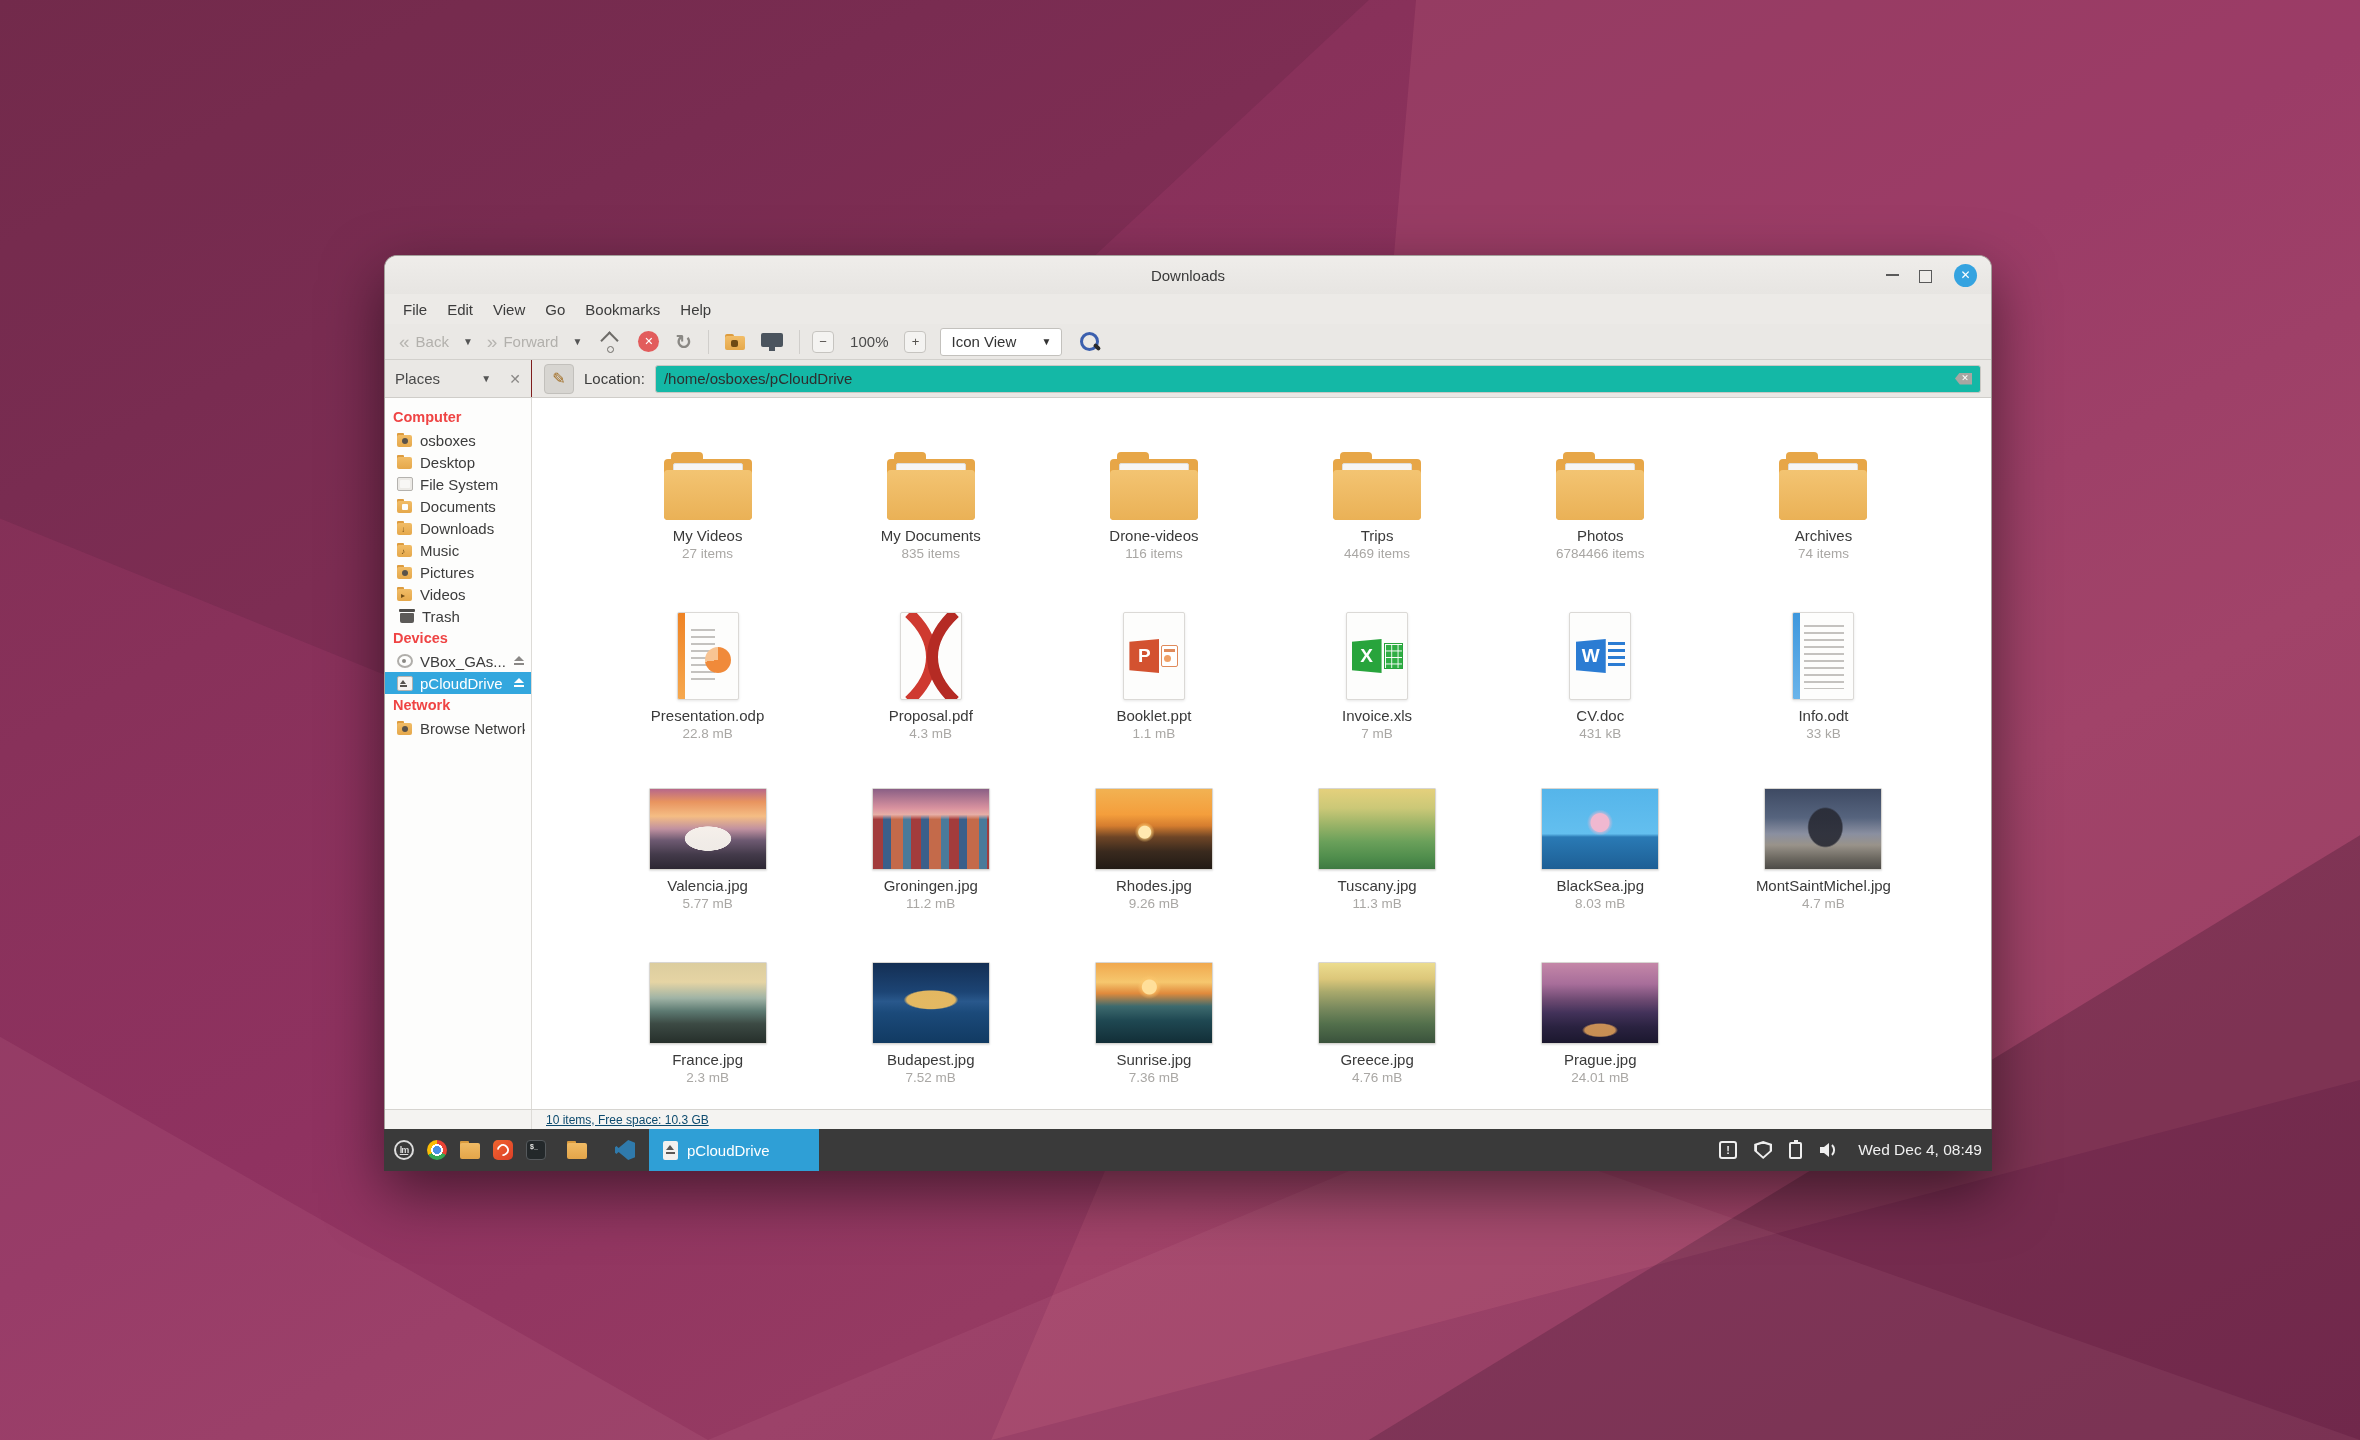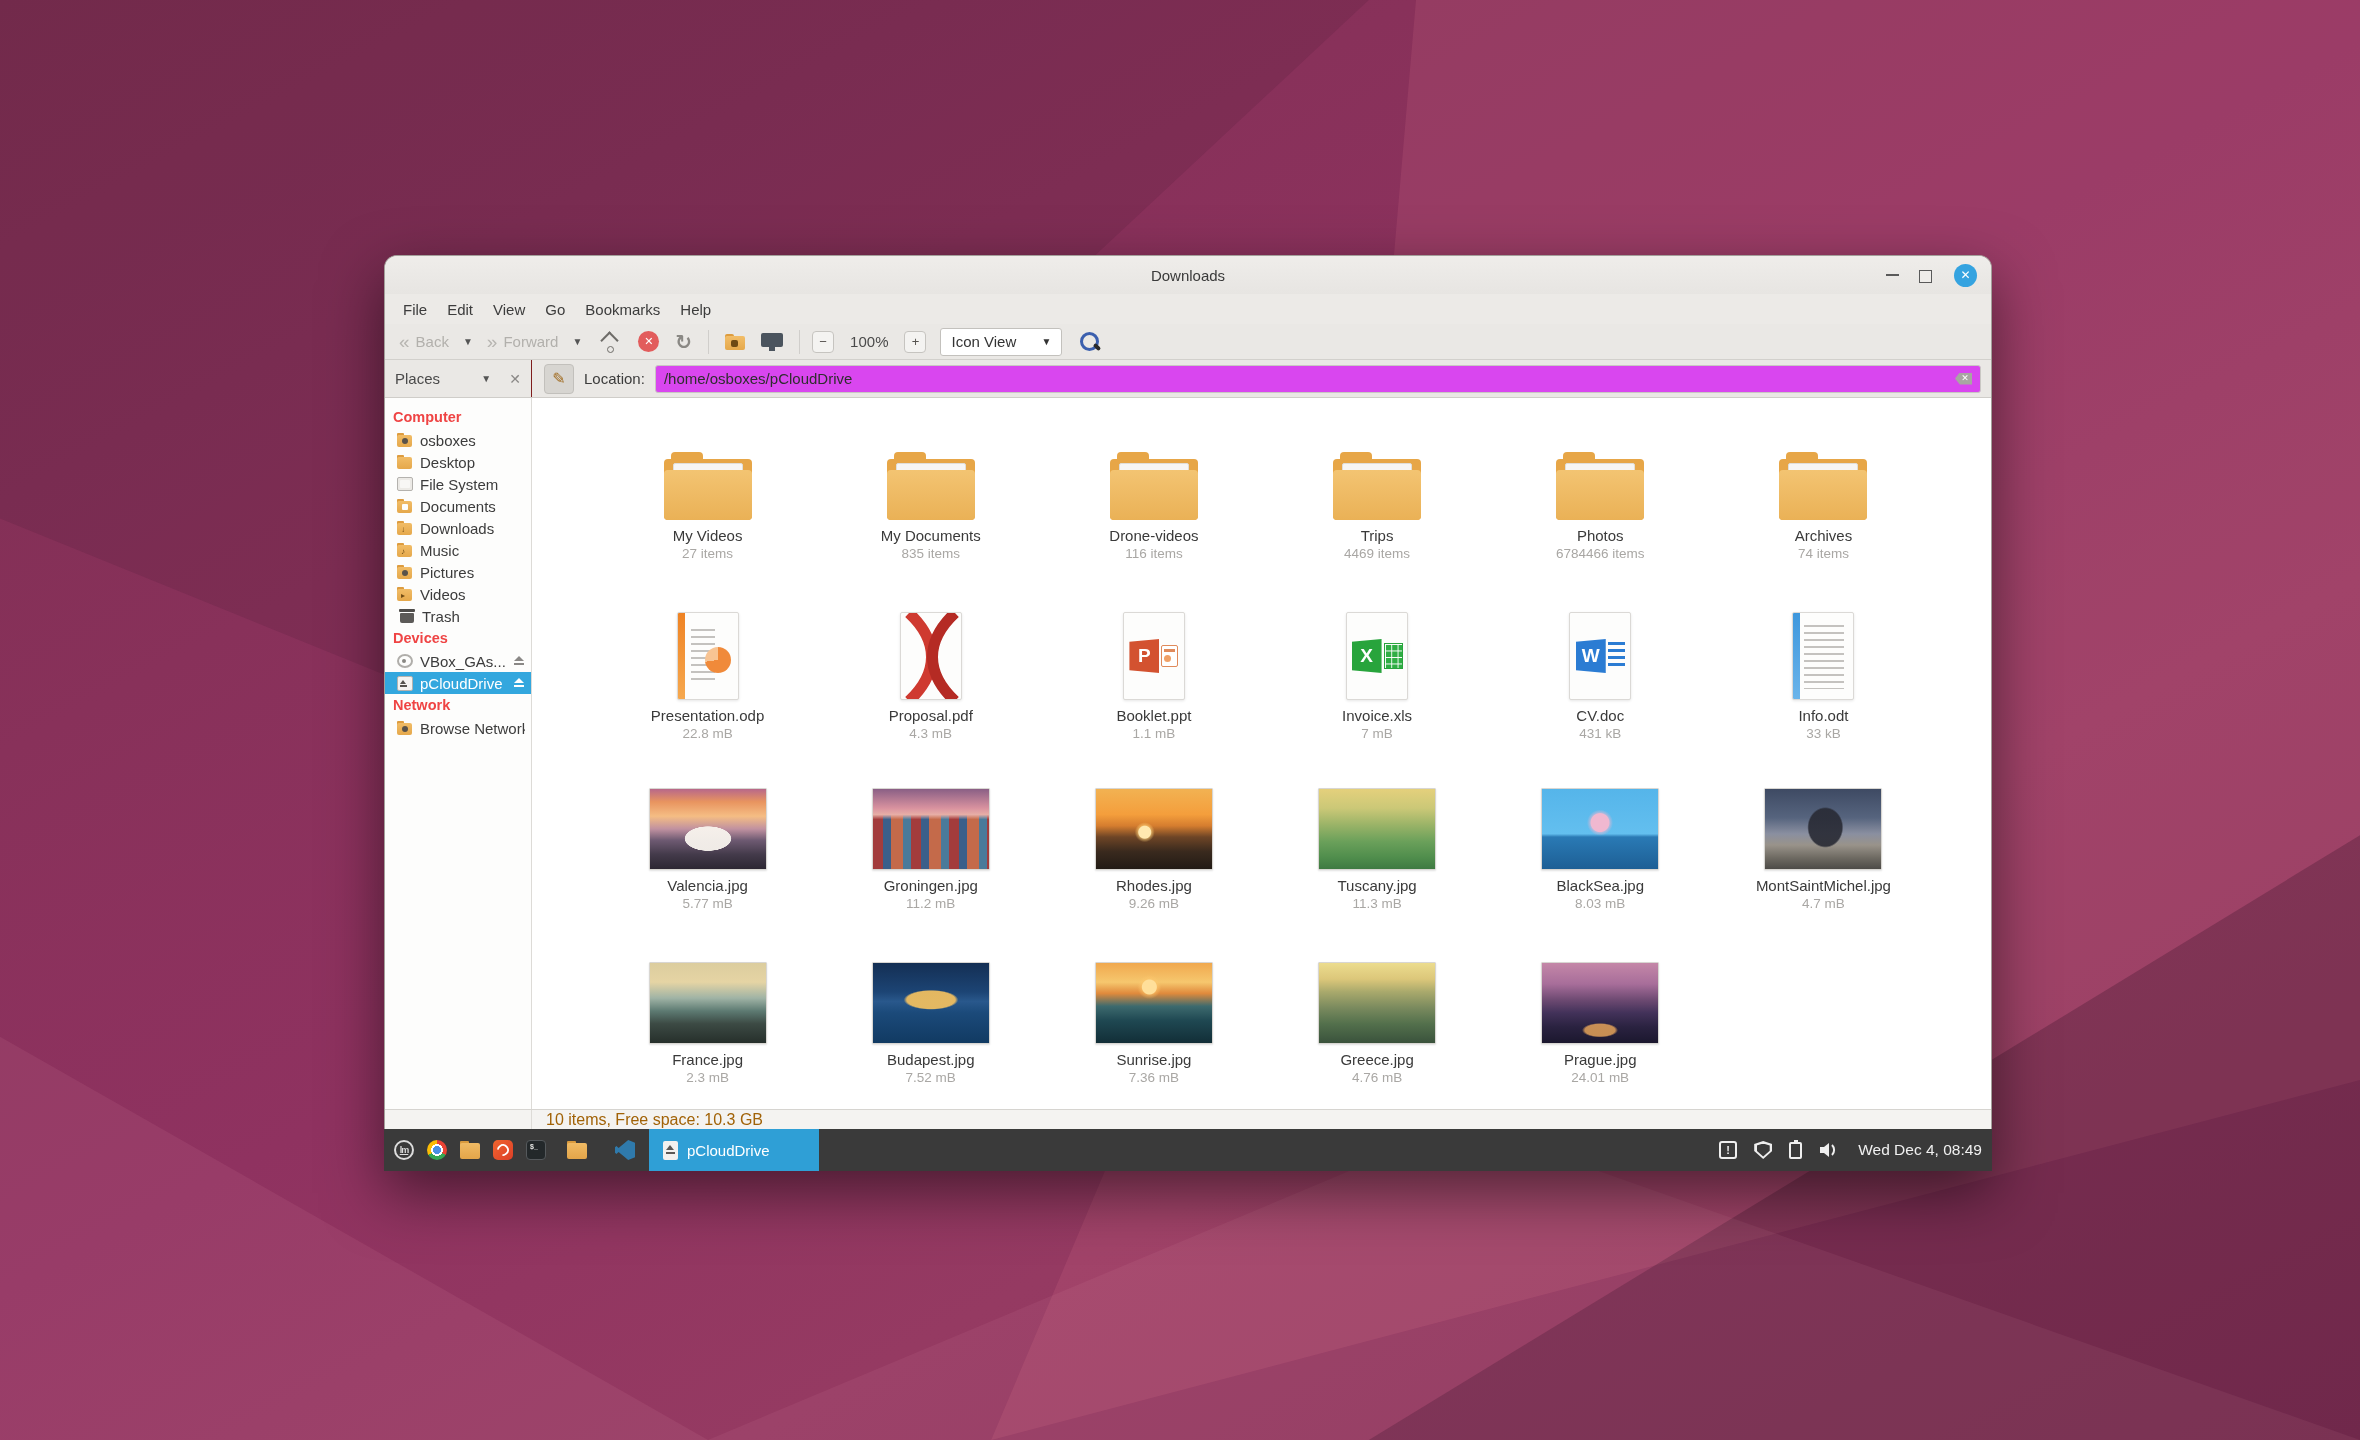--- a/index.html
+++ b/index.html
@@ -77,21 +77,21 @@
   .locrow { height:38px; display:flex; align-items:center; background:#eae8e5; border-bottom:1px solid #cfcdc9; }
   .places-head { width:147px; flex:0 0 147px; height:100%; display:flex; align-items:center;
     padding:0 10px; border-right:1px solid #7f1d1d; }
   .places-label { font-size:15px; color:#4a4a4a; }
   .places-head .dd-arrow { margin-left:auto; }
   .places-close { font-size:14px; color:#8a8886; margin-left:10px; }
   .edit-btn { width:30px; height:30px; background:#d7d5d1; border:1px solid #c2c0bc; border-radius:4px;
     margin:0 10px 0 12px; display:flex; align-items:center; justify-content:center; }
   .edit-btn .pencil { font-size:16px; color:#a06a1e; }
   .loc-label { font-size:15px; color:#3c3c3c; margin-right:10px; }
-  .loc-field { flex:1; margin-right:10px; height:28px; background:#d946ef; border:1px solid #c9c7c3; border-radius:3px;
+  .loc-field { flex:1; margin-right:10px; height:28px; background:#14b8a6; border:1px solid #c9c7c3; border-radius:3px;
     display:flex; align-items:center; padding:0 8px; }
   .loc-input { flex:1; border:none; outline:none; font-size:15px; color:#2e2e2e; background:transparent;
     font-family:"Liberation Sans","DejaVu Sans",sans-serif; }
   .ic-clear { width:17px; height:12px; position:relative; background:#a8a6a2;
     clip-path:polygon(28% 0,100% 0,100% 100%,28% 100%,0 50%); display:flex; align-items:center; justify-content:center; }
   .ic-clear span { color:#fff; font-size:9px; font-weight:bold; line-height:1; margin-left:3px; }
 
   .main { display:flex; height:711px; background:#fff; }
   .sidebar { width:147px; flex:0 0 147px; border-right:1px solid #ddDBd7; padding-top:8px; background:#fdfdfc; }
   .side-header { font-size:14.5px; font-weight:bold; color:#ef4444; padding:3px 8px; height:23px; }
@@ -195,21 +195,21 @@
     linear-gradient(180deg,#f0a84e 0%,#f6c76e 24%,#e08a3c 38%,#3d6a6e 54%,#1f4852 72%,#122e37 100%); }
   .ph-greece { background:linear-gradient(180deg,#ecdc8e 0%,#dcc77a 20%,#a9a96c 36%,#7a8a5e 56%,#53704c 76%,#3a523c 100%); }
   .ph-sunset { background:
     linear-gradient(180deg,#7e8796 0%,#9aa2ae 30%,#c5a082 46%,#8a7a68 58%,#55604f 76%,#313b33 100%); }
   .ph-prague { background:
     radial-gradient(ellipse 30px 12px at 50% 84%, rgba(240,170,90,.8) 0 50%, transparent 60%),
     linear-gradient(180deg,#c487a8 0%,#a86e9a 26%,#6e4a72 46%,#43325a 62%,#2a2240 80%,#1b172e 100%); }
 
   .statusbar { height:20px; display:flex; align-items:center; background:#f4f3f1; border-top:1px solid #d6d4d0; }
   .status-spacer { width:147px; flex:0 0 147px; height:100%; border-right:1px solid #ddDBd7; }
-  .status-text { font-size:16px; color:#a16207; padding-left:14px; }
+  .status-text { font-size:12px; color:#0c4a6e; padding-left:14px;text-decoration:underline; }
 
   
   .taskbar { height:42px; background:#3a3a3a; display:flex; align-items:center; padding:0 10px; }
   .tb-launchers { display:flex; align-items:center; gap:13px; }
   .lch { width:20px; height:20px; position:relative; }
   .ic-mint { border:2px solid #dcdcdc; border-radius:50%; display:flex; align-items:center; justify-content:center;
     color:#dcdcdc; font-size:9px; font-weight:bold; letter-spacing:-1px;text-decoration:underline; }
   .ic-chrome { border-radius:50%; background:
     radial-gradient(circle at 50% 50%, #4a90e2 0 4px, #fff 4px 6px, rgba(0,0,0,0) 6px),
     conic-gradient(#ea4335 0 120deg, #34a853 120deg 240deg, #fbbc05 240deg 360deg); }

